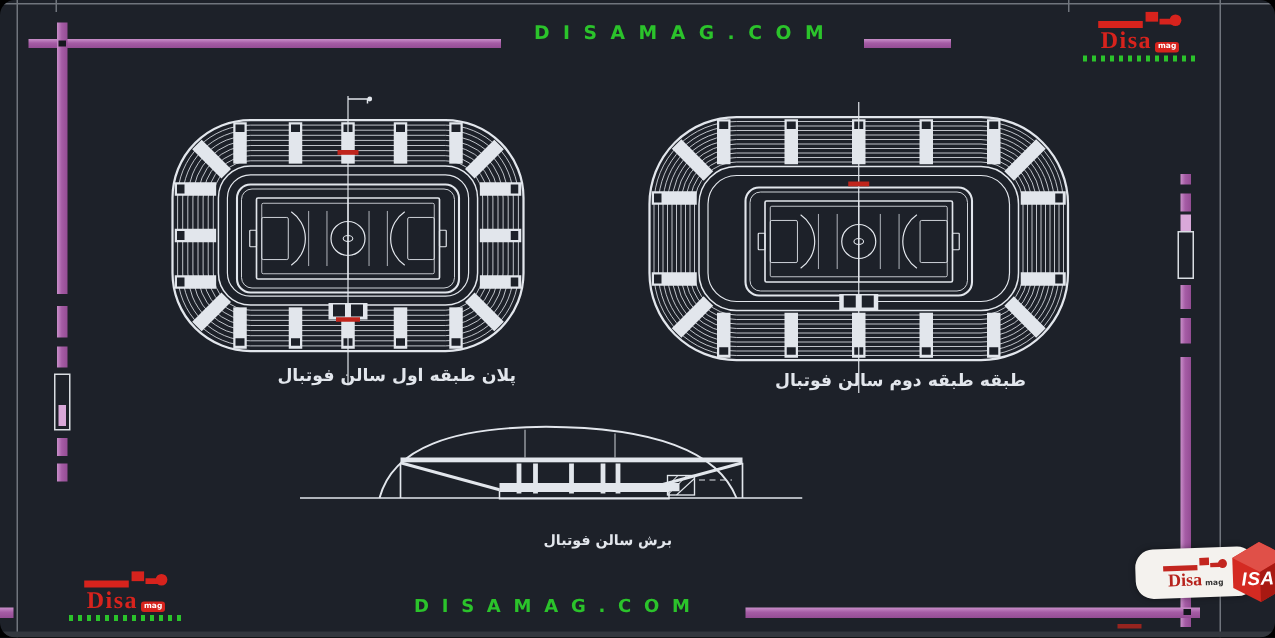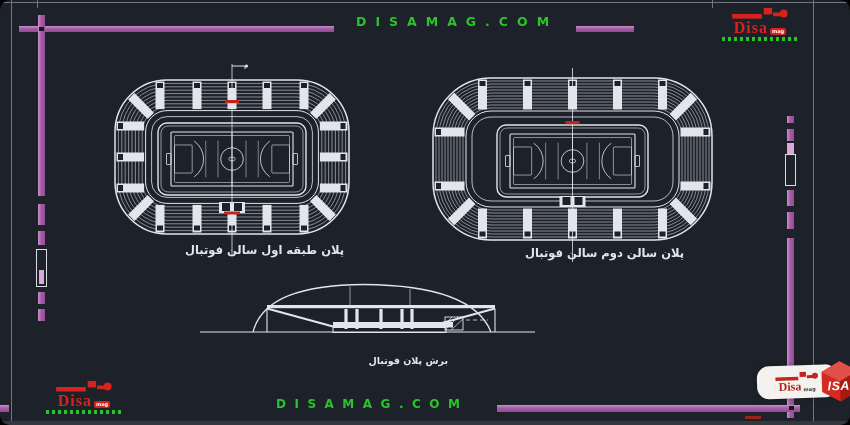--- a/index.html
+++ b/index.html
@@ -284,22 +284,22 @@
       <rect x="245" y="45" width="18" height="13" rx="0" fill="none" stroke="#e2e6ec" stroke-width="0.9"></rect>
       <path d="M 245 58 L 258 45" stroke="#e2e6ec" stroke-width="0.7" fill="none"></path>
       <path d="M 251 58 L 263 47" stroke="#e2e6ec" stroke-width="0.7" fill="none"></path>
       <path d="M 245 52 L 252 45" stroke="#e2e6ec" stroke-width="0.7" fill="none"></path>
       <line x1="266" y1="48" x2="288" y2="48" stroke="#e2e6ec" stroke-width="0.8" stroke-dasharray="4 3"></line>
       <line x1="67" y1="36.5" x2="67" y2="60" stroke="#e2e6ec" stroke-width="1.1"></line>
       <line x1="295" y1="36.5" x2="295" y2="60" stroke="#e2e6ec" stroke-width="1.1"></line>
     </svg>
 
   <div class="plabel" style="left:120px;top:243px;width:224px;font-size:11.5px;">پلان طبقه اول سالن فوتبال</div>
-  <div class="plabel" style="left:460px;top:246px;width:224px;font-size:11.5px;">پلان سالن دوم سالن فوتبال</div>
-  <div class="plabel" style="left:288px;top:355px;width:160px;font-size:9.5px;">برش پلان فوتبال</div>
+  <div class="plabel" style="left:460px;top:246px;width:224px;font-size:11.5px;">طبقه طبقه دوم سالن فوتبال</div>
+  <div class="plabel" style="left:288px;top:355px;width:160px;font-size:9.5px;">برش سالن فوتبال</div>
 
   <div class="wm">
     <div class="pill">
       <svg width="46" height="10" viewBox="0 0 64 14">
         <path d="M2 10 H34" stroke="#c3261f" stroke-width="5" fill="none"></path>
         <rect x="36" y="1" width="9" height="7" fill="#c3261f"></rect>
         <path d="M46 8 H55" stroke="#c3261f" stroke-width="4" fill="none"></path>
         <circle cx="57.5" cy="7" r="4.2" fill="#c3261f"></circle>
       </svg>
       <div class="brandrow">

